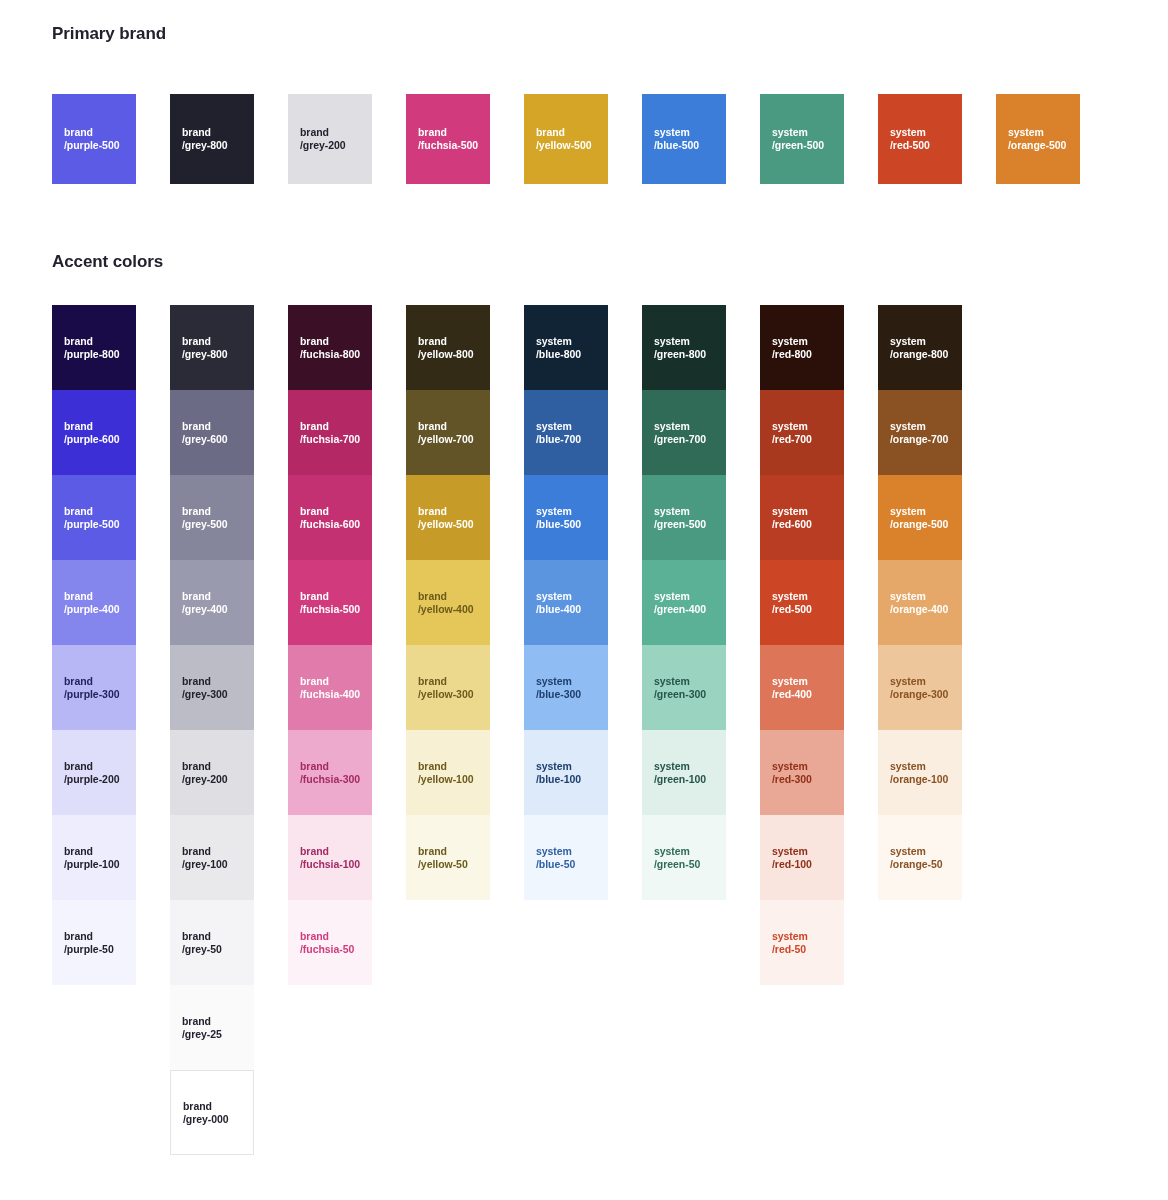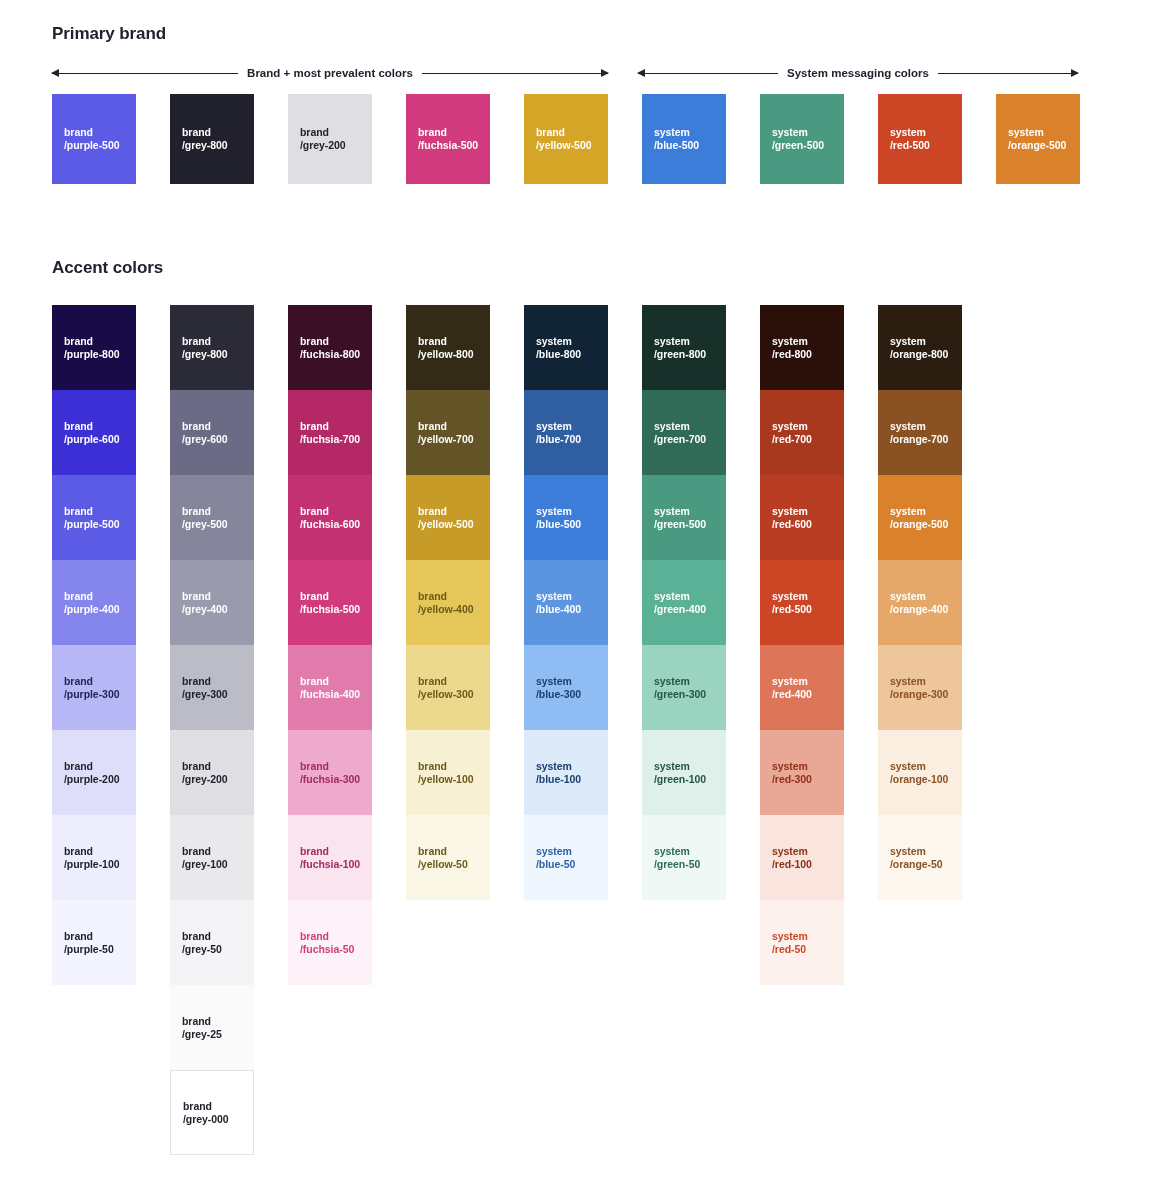--- a/index.html
+++ b/index.html
@@ -22,21 +22,21 @@
   
   .section-title {
     position: absolute;
     left: 52px;
     font-size: 17px;
     font-weight: bold;
     color: #22222e;
     letter-spacing: -0.1px;
   }
   #primary-title { top: 24px; }
-  #accent-title  { top: 258px; }
+  #accent-title  { top: 252px; }
 
   
   .range-row {
     position: absolute;
     top: 66px;
     height: 14px;
     display: flex;
     align-items: center;
   }
   .range-label {
@@ -114,31 +114,21 @@
     border: 1px solid #e4e4e8;
   }
 </style>
 </head>
 <body>
 
 <div class="page">
 
   <h2 class="section-title" id="primary-title">Primary brand</h2>
 
-  <div class="range-row" id="range-brand">
-    <div class="range-line arrow-left"></div>
-    <div class="range-label">Brand + most prevalent colors</div>
-    <div class="range-line arrow-right"></div>
-  </div>
-
-  <div class="range-row" id="range-system">
-    <div class="range-line arrow-left"></div>
-    <div class="range-label">System messaging colors</div>
-    <div class="range-line arrow-right"></div>
-  </div>
+
 
   <div class="swatch-grid" id="primary-grid">
       <div class="col">
         <div class="swatch" style="background: rgb(91, 91, 230);">
           <span class="label" style="color: rgb(255, 255, 255);">brand
 /purple-500</span>
         </div>
       </div>
       <div class="col">
         <div class="swatch" style="background: rgb(33, 33, 46);">

